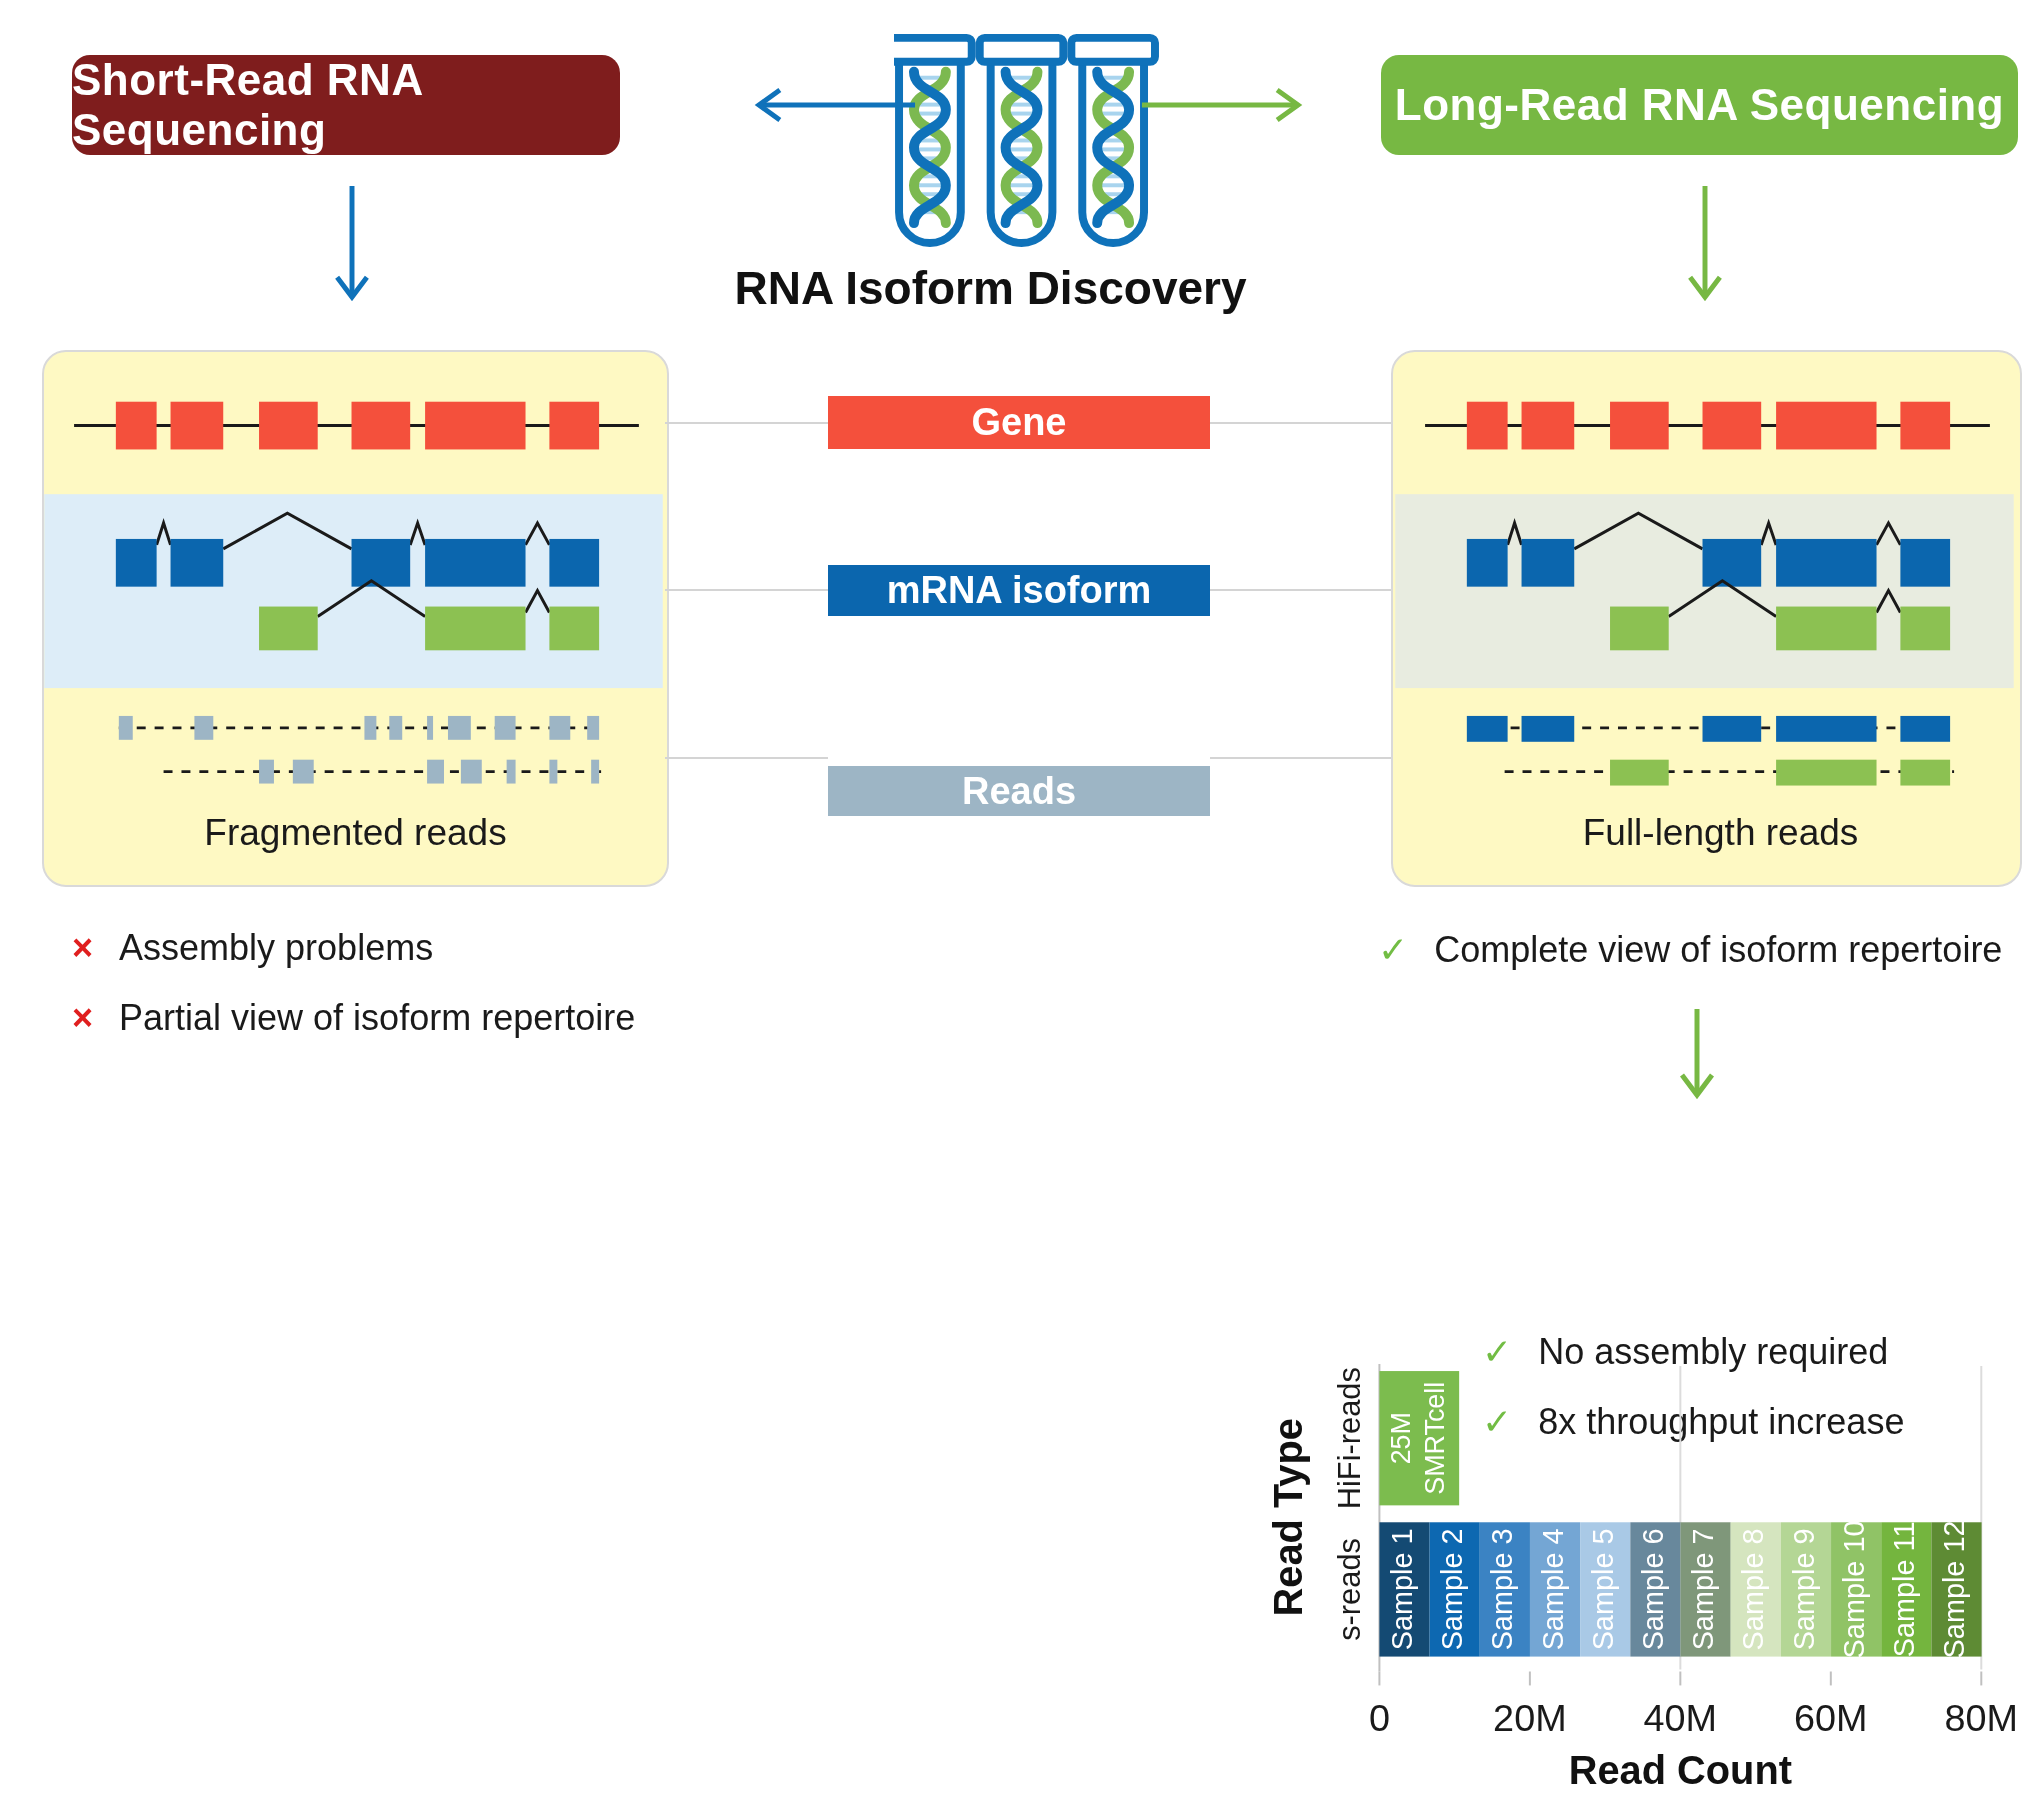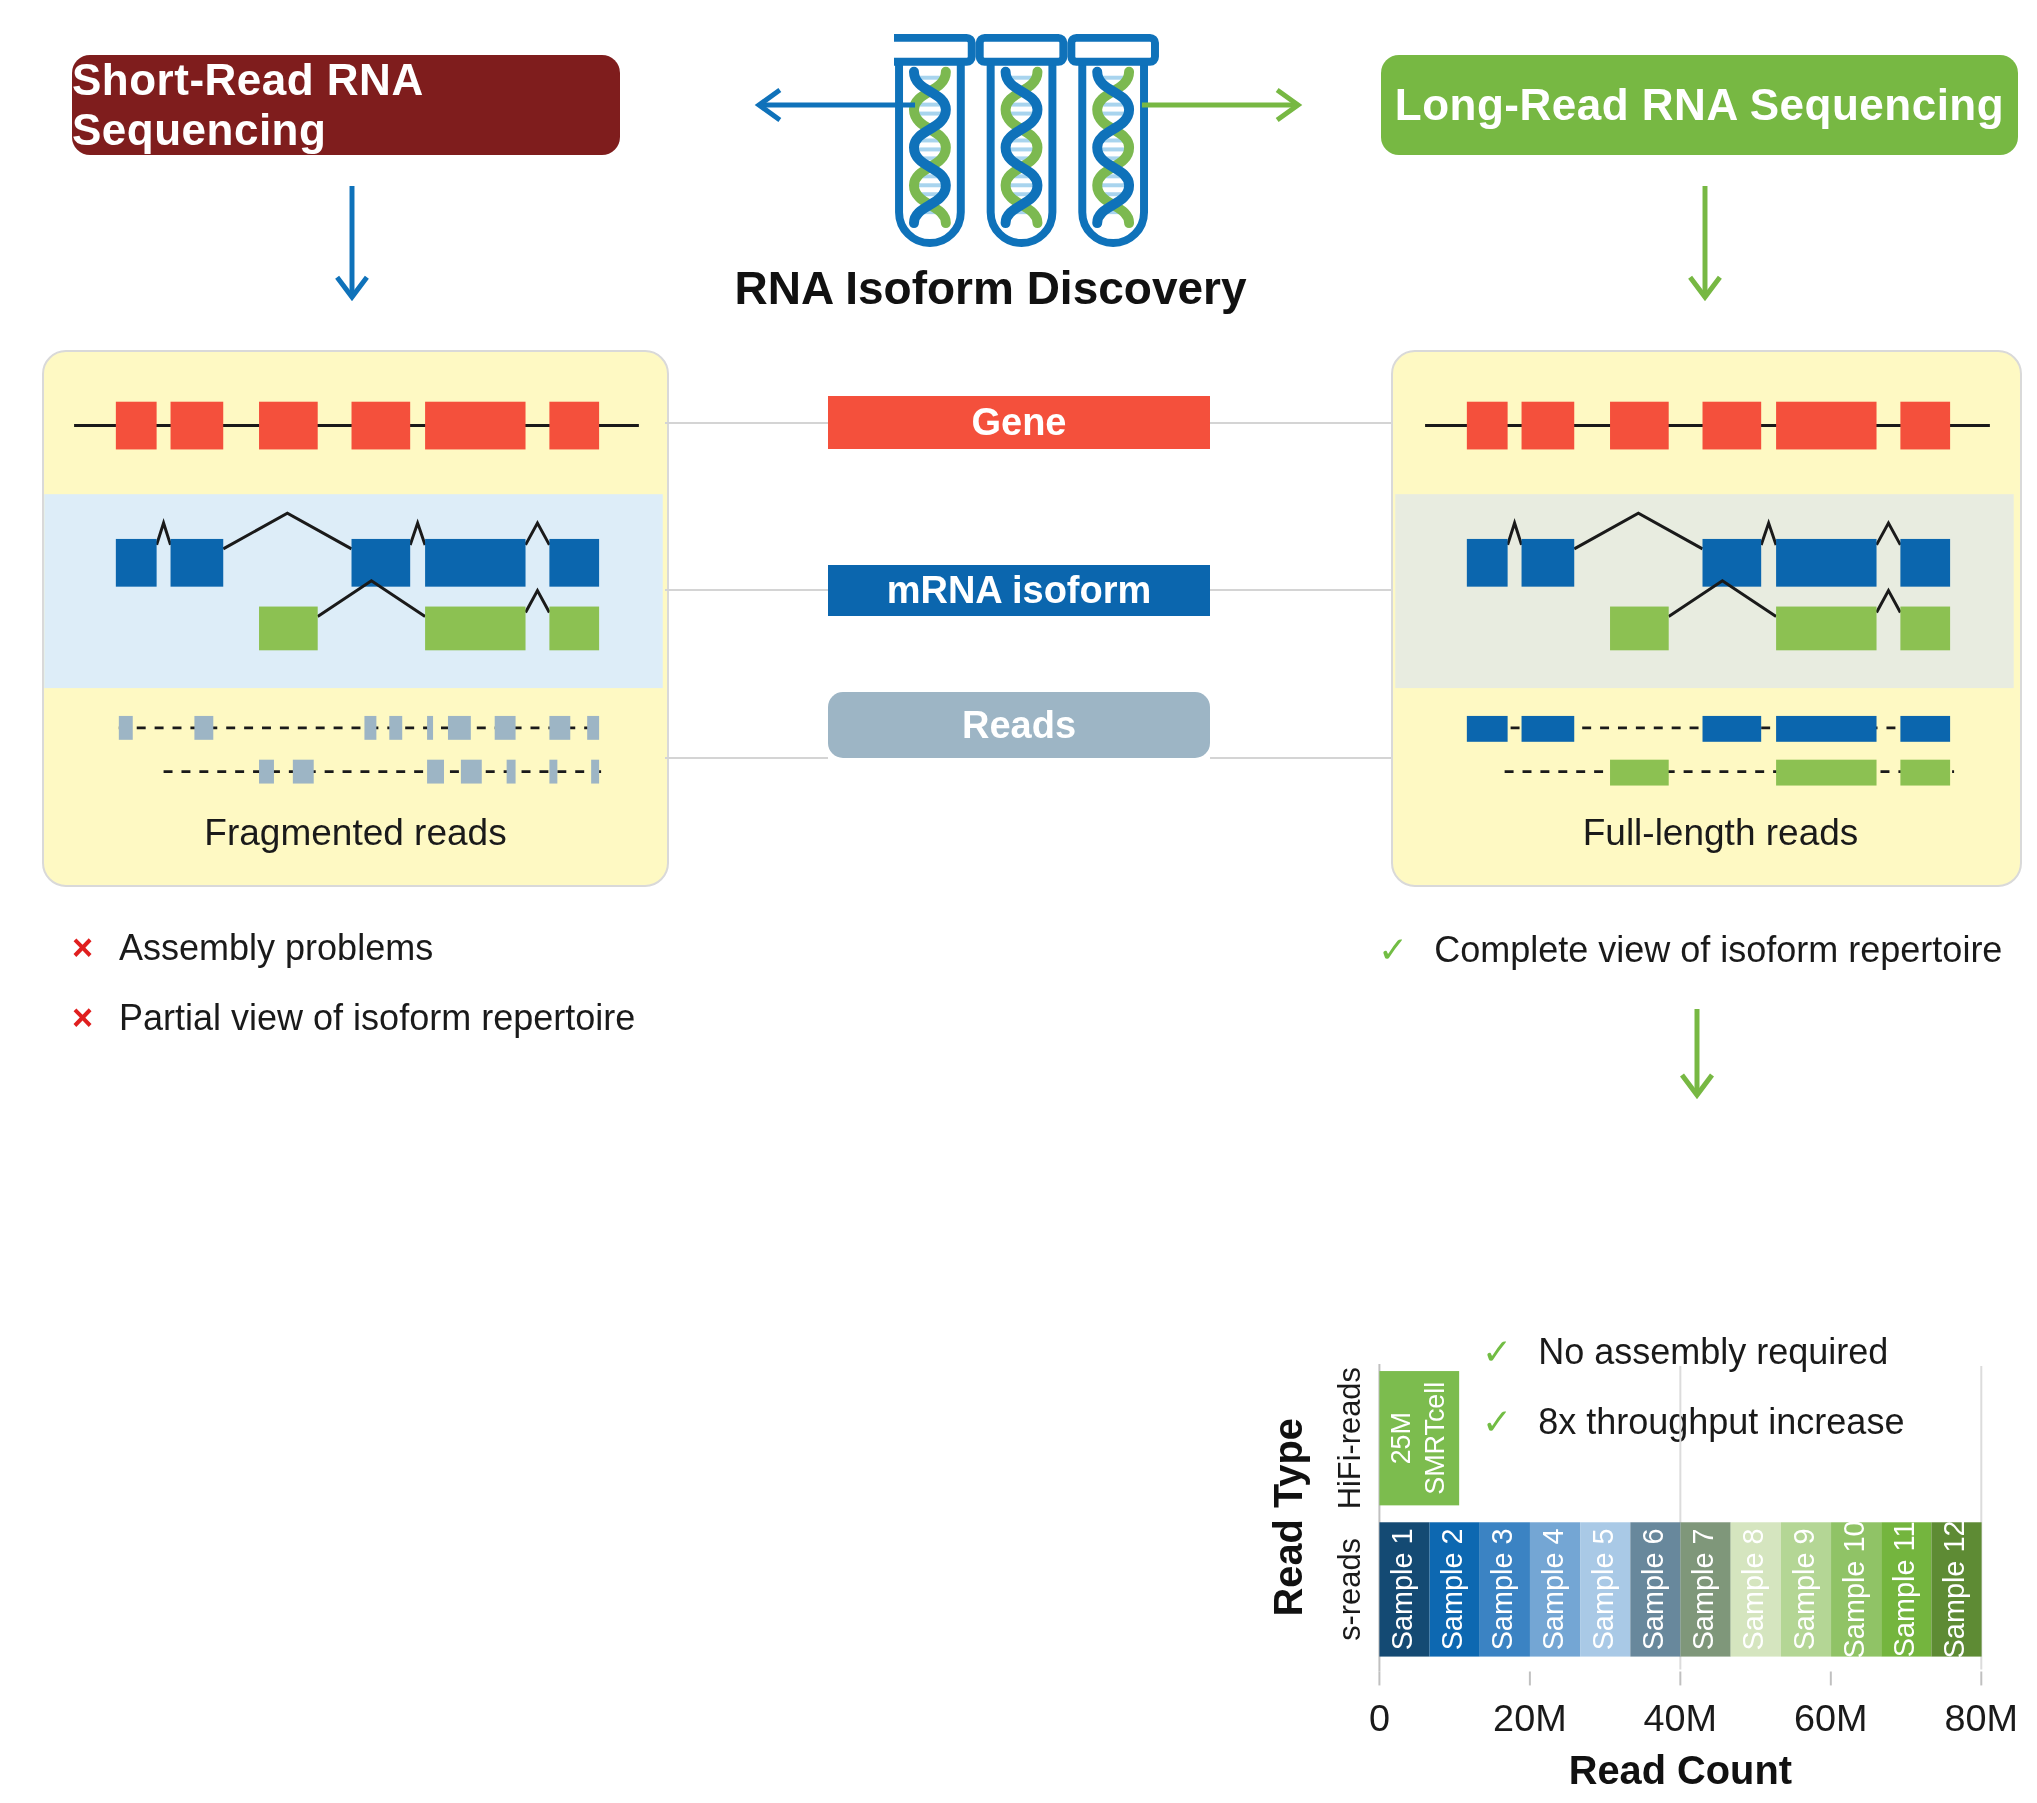--- a/index.html
+++ b/index.html
@@ -207,21 +207,21 @@
 
   <div class="connector" style="left:665px;top:422px;width:163px;"></div>
   <div class="connector" style="left:1210px;top:422px;width:181px;"></div>
   <div class="connector" style="left:665px;top:589px;width:163px;"></div>
   <div class="connector" style="left:1210px;top:589px;width:181px;"></div>
   <div class="connector" style="left:665px;top:757px;width:163px;"></div>
   <div class="connector" style="left:1210px;top:757px;width:181px;"></div>
 
   <div class="tracklabel" id="lbl-mrna" style="top: 565px; height: 51px; background: rgb(11, 102, 174);">mRNA isoform</div>
   <div class="tracklabel" id="lbl-gene" style="top: 396px; height: 53px; background: rgb(244, 80, 60);">Gene</div>
-  <div class="tracklabel" id="lbl-reads" style="top: 692px; height: 66px; background: rgb(157, 181, 197); border-radius: 15px;">Reads</div>
+  <div class="tracklabel" id="lbl-reads" style="top: 766px; height: 50px; background: rgb(157, 181, 197);">Reads</div>
 
   <div class="bullet" style="left:72px;top:927px;">
     <span class="mark cross" style="color: rgb(224, 31, 31);">×</span>
     <span>Assembly problems</span>
   </div>
   <div class="bullet" style="left:72px;top:997px;">
     <span class="mark cross" style="color: rgb(224, 31, 31);">×</span>
     <span>Partial view of isoform repertoire</span>
   </div>
 

